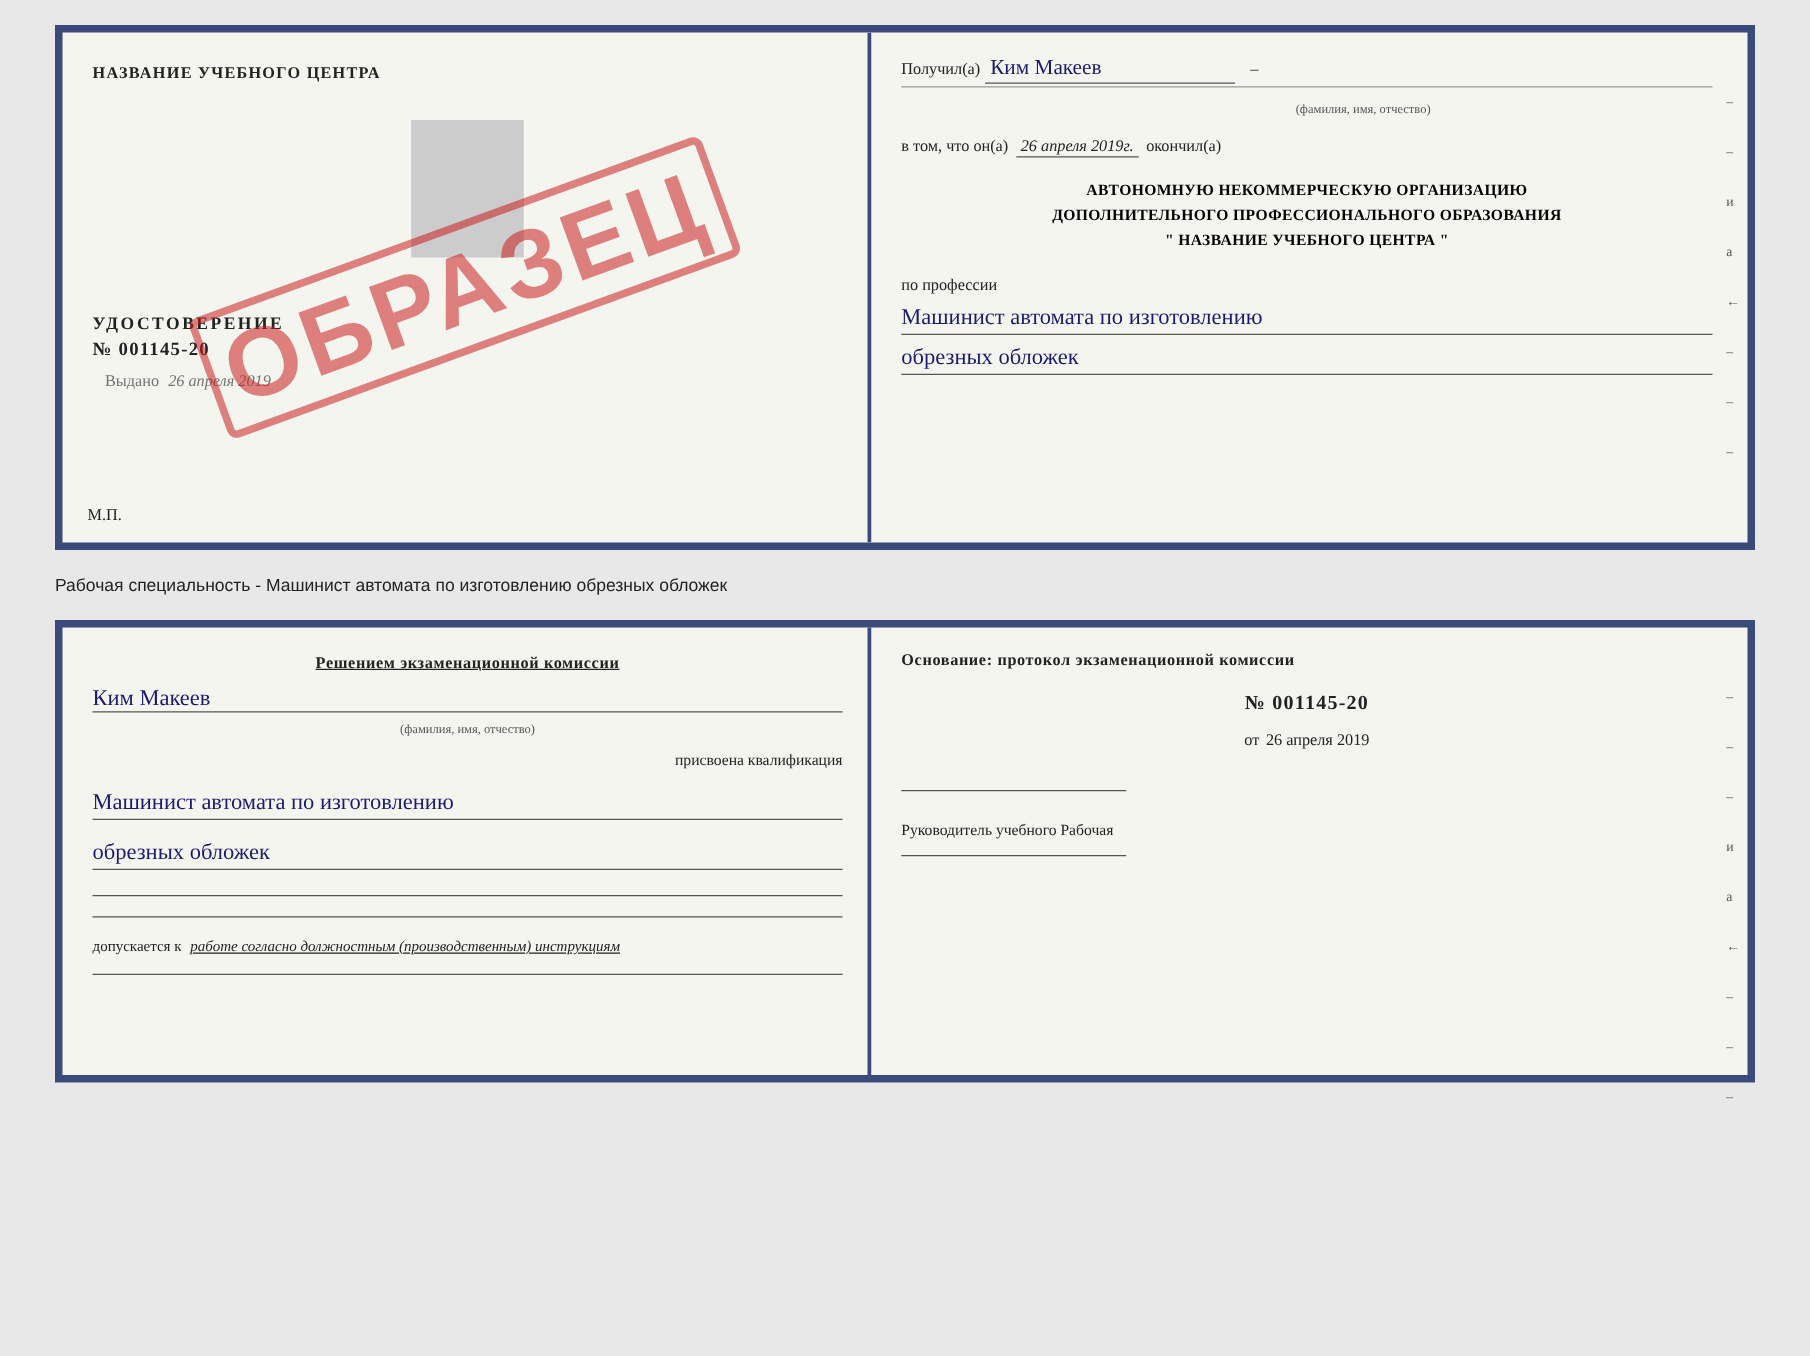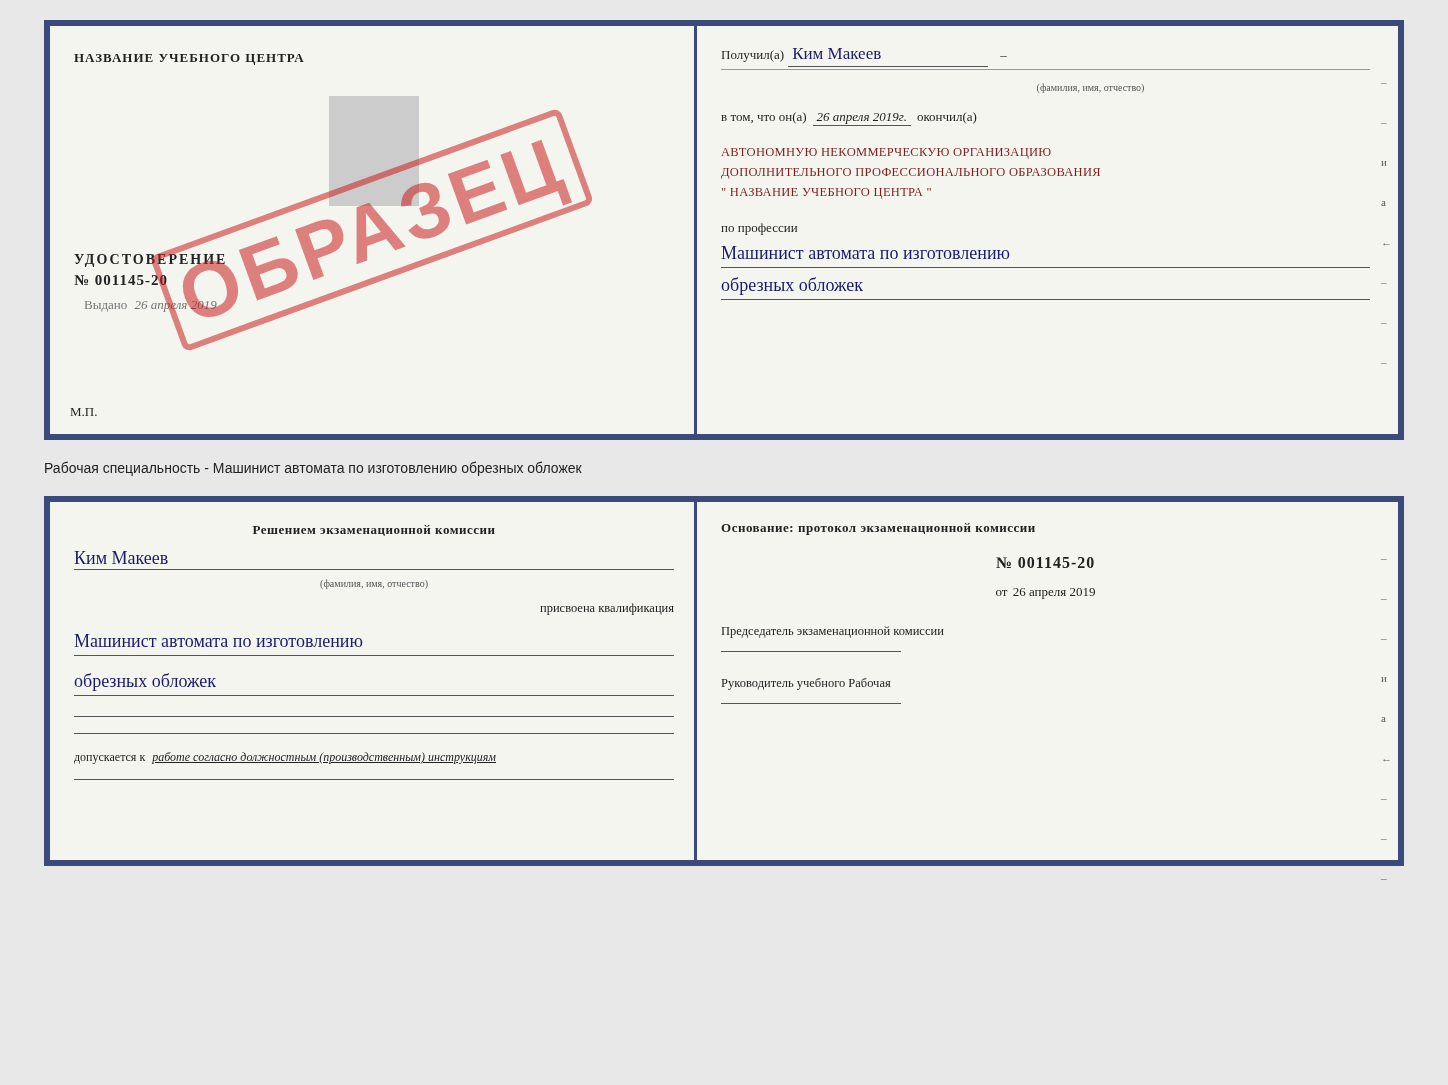--- a/index.html
+++ b/index.html
@@ -157,24 +157,24 @@
 
     .date-value {
       font-style: italic;
       font-size: 13px;
       color: #222;
       border-bottom: 1px solid #555;
       padding: 0 4px;
     }
 
     .org-block {
-      text-align: left;
+      text-align: center;
       font-size: 12.5px;
-      font-weight: normal;
-      color: #7f1d1d;
+      font-weight: bold;
+      color: #000000;
       line-height: 1.6;
       margin-top: 6px;
       letter-spacing: 0.3px;
     }
 
     .profession-block {
       margin-top: 8px;
     }
 
     .profession-label {
@@ -233,20 +233,21 @@
       gap: 8px;
       position: relative;
     }
 
     .commission-heading {
       font-size: 13px;
       font-weight: bold;
       color: #222;
       letter-spacing: 0.5px;
       text-align: center;
+      text-decoration: underline;
     }
 
     .commission-name {
       font-family: 'Segoe Script', 'Comic Sans MS', cursive;
       font-size: 18px;
       color: #1a1a6e;
       text-align: left;
       margin-top: 2px;
       border-bottom: 1px solid #555;
     }
@@ -443,21 +444,20 @@
 
   <div class="right-page-bottom">
     <div class="basis-heading">Основание: протокол экзаменационной комиссии</div>
     <div class="protocol-number">№ 001145-20</div>
     <div class="protocol-date">
       <span>от</span>
       <span style="margin-left:2px;">26 апреля 2019</span>
     </div>
 
     <div class="signature-block">
-      <div class="sig-label">Председатель экзаменационной комиссии</div>
       <div class="sig-line"></div>
     </div>
 
     <div class="signature-block">
       <div class="sig-label">Руководитель учебного Рабочая</div>
       <div class="sig-line"></div>
     </div>
 
     <div class="right-marks-bottom">
       <span>–</span>

